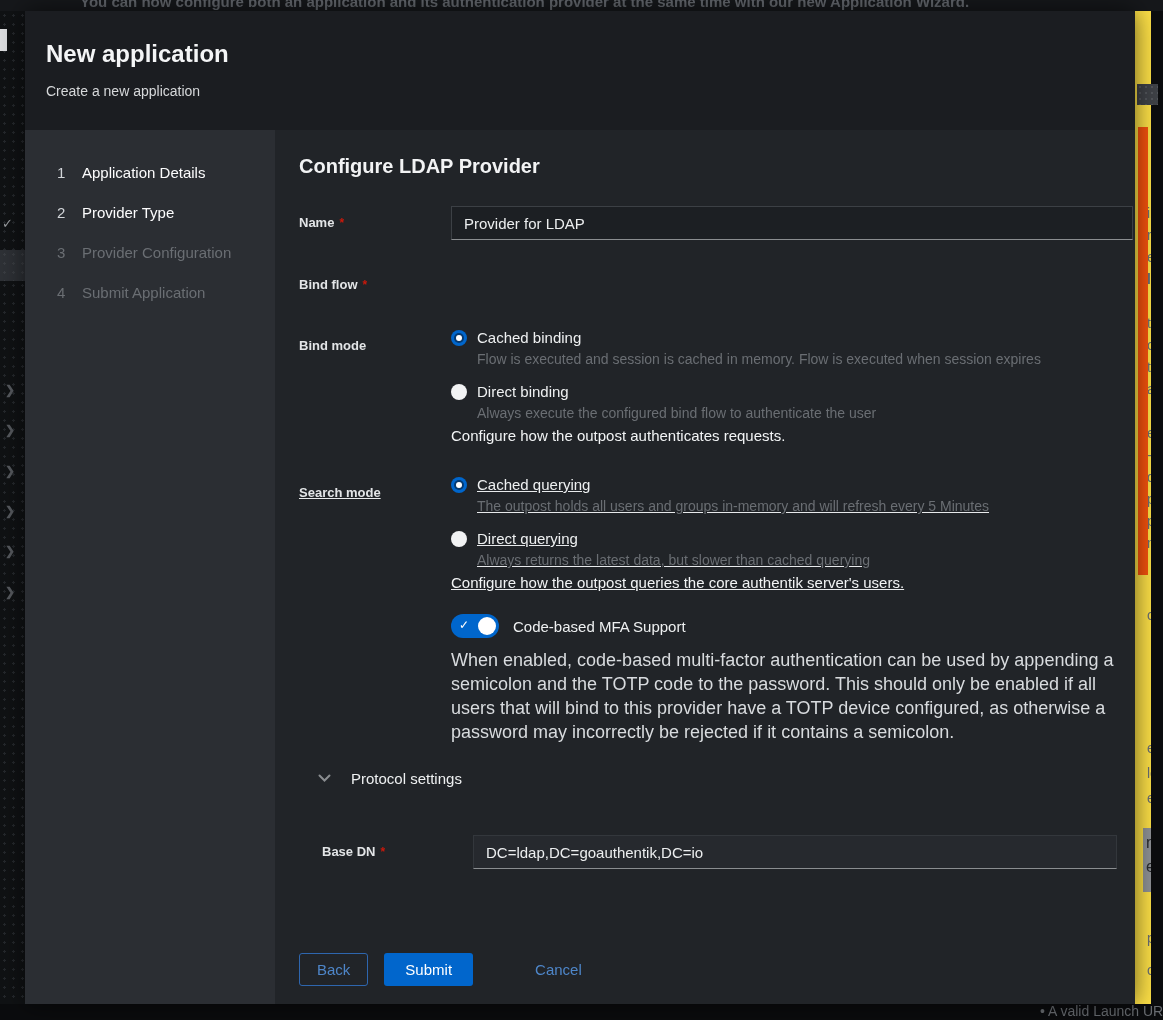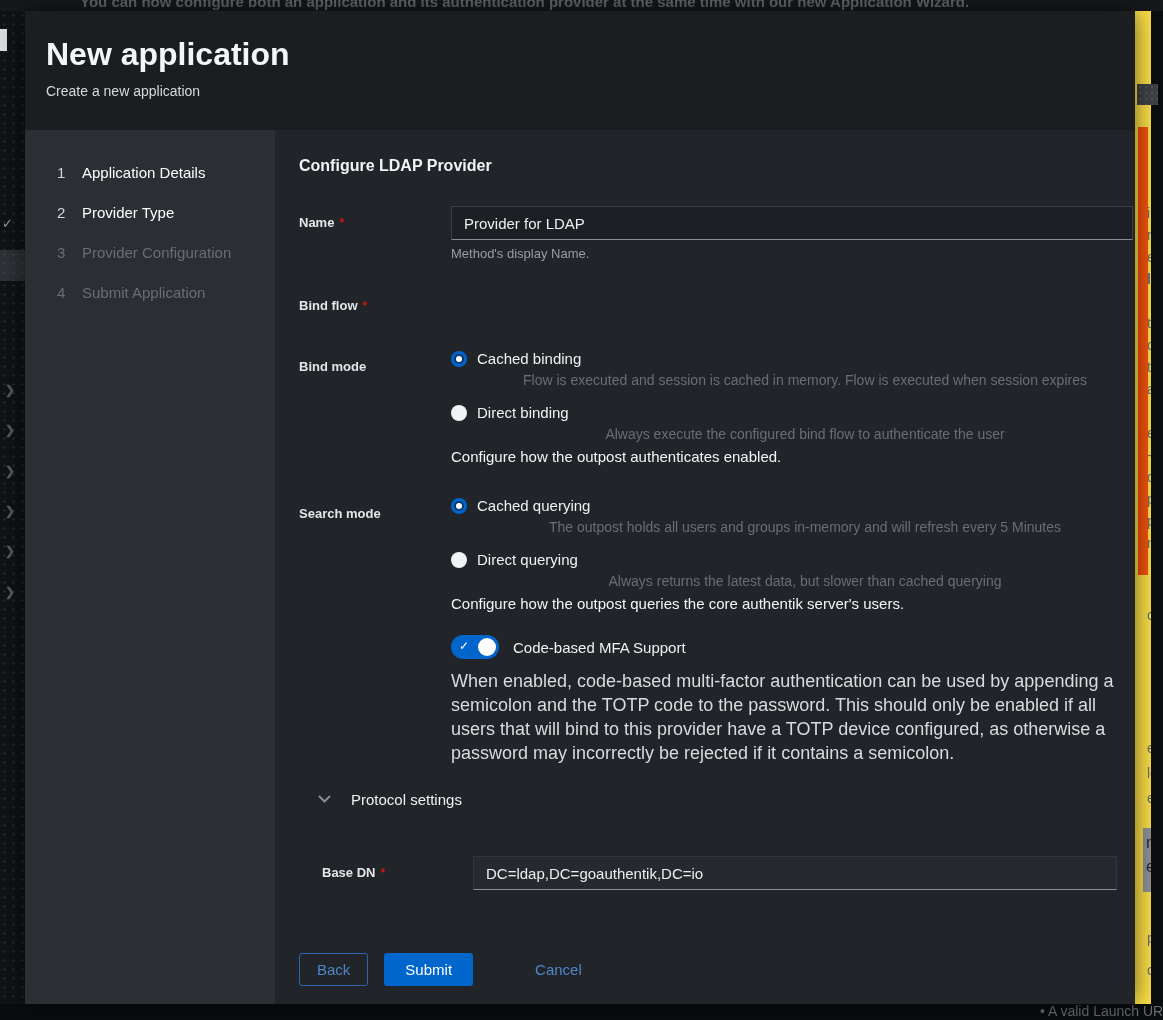--- a/index.html
+++ b/index.html
@@ -44,56 +44,56 @@
   .bg-bottom-strip { position:absolute; left:0; top:1004px; width:1163px; height:16px; background:#0b0c0e; overflow:hidden; }
   .bg-launch { position:absolute; left:1040px; top:-1px; font-size:14px; color:#6a6e73; white-space:nowrap; }
 
   
   .modal {
     position:absolute; left:25px; top:11px; width:1110px; height:993px;
     background:#1b1d21; box-shadow:0 0 24px rgba(0,0,0,.6);
     display:flex; flex-direction:column;
   }
   .modal-header { height:119px; padding:28px 0 0 21px; }
-  .modal-title { font-size:32px; font-weight:700; color:#f4f5f6; line-height:30px; }
+  .modal-title { font-size:24px; font-weight:700; color:#f4f5f6; line-height:30px; }
   .modal-subtitle { margin-top:14px; font-size:14px; color:#d6d8da; }
   .modal-body { flex:1; display:flex; min-height:0; }
 
   
   .wizard-nav { width:250px; background:#2b2e33; padding-top:22px; }
   .step { display:flex; align-items:center; height:40px; padding-left:32px; font-size:15px; cursor:pointer; }
   .step .num { width:25px; color:#d2d5d9; }
   .step .lbl { color:#fcfcfd; }
   .step.disabled .num, .step.disabled .lbl { color:#6a6e73; cursor:default; }
 
   
   .wizard-content { flex:1; background:#212428; display:flex; flex-direction:column; padding:26px 0 0 24px; }
-  .content-heading { font-size:16px; font-weight:700; color:#f2f3f4; line-height:20px; }
+  .content-heading { font-size:20px; font-weight:700; color:#f2f3f4; line-height:20px; }
 
   .form-row { display:grid; grid-template-columns:152px 1fr; padding-right:2px; }
   .form-label { font-size:13px; font-weight:700; color:#e3e5e7; padding-top:9px; }
   .req { color:#c9190b; margin-left:5px; font-size:12px; }
   .text-input {
     width:100%; height:34px; padding:0 12px;
     background:#1c1f23; color:#eceeef; font-size:15px;
     font-family:"Liberation Sans", sans-serif;
     border:1px solid #3c4045; border-bottom:1px solid #8a8d90;
     outline:none;
   }
   .field-help { margin-top:6px; font-size:13px; color:#9a9da1; }
 
   .mt-name { margin-top:30px; }
   .mt-bindflow { margin-top:28px; }
   .mt-bindmode { margin-top:37px; }
-  .mt-searchmode { margin-top:32px; }
+  .mt-searchmode { margin-top:32px;text-decoration:underline; }
   .mt-mfa { margin-top:23px; }
   .mt-group { margin-top:26px;text-align:right; }
   .mt-basedn { margin-top:48px; }
 
-  .radio-option { cursor:pointer;text-align:center; }
+  .radio-option { cursor:pointer; }
   .radio-option + .radio-option { margin-top:16px; }
   .radio-line { display:flex; align-items:center; }
   .radio-circle {
     width:16px; height:16px; border-radius:50%; background:#f2f3f4; flex:0 0 16px;
     position:relative;
   }
   .radio-circle.checked { background:#0066cc; }
   .radio-circle.checked::after {
     content:""; position:absolute; left:5px; top:5px; width:6px; height:6px;
     border-radius:50%; background:#ffffff; box-shadow:0 0 0 2px rgba(10,20,35,.55);
@@ -221,21 +221,20 @@
 
     <div class="wizard-content">
       <div class="content-heading">Configure LDAP Provider</div>
 
       <div class="form-row mt-name">
         <div class="form-label">
           <span>Name</span><span class="req">*</span>
         </div>
         <div>
           <input class="text-input" type="text" value="Provider for LDAP" style="">
-          <div class="field-help">Method's display Name.</div>
         </div>
       </div>
 
       <div class="form-row mt-bindflow">
         <div class="form-label">
           <span>Bind flow</span><span class="req">*</span>
         </div>
       </div>
 
       <div class="form-row mt-bindmode">
@@ -248,21 +247,21 @@
             </div>
             <div class="radio-desc">Flow is executed and session is cached in memory. Flow is executed when session expires</div>
           </div>
           <div class="radio-option">
             <div class="radio-line">
               <span class="radio-circle"></span>
               <span class="radio-label">Direct binding</span>
             </div>
             <div class="radio-desc">Always execute the configured bind flow to authenticate the user</div>
           </div>
-          <div class="group-footnote">Configure how the outpost authenticates enabled.</div>
+          <div class="group-footnote">Configure how the outpost authenticates requests.</div>
         </div>
       </div>
 
       <div class="form-row mt-searchmode">
         <div class="form-label">Search mode</div>
         <div>
           <div class="radio-option">
             <div class="radio-line">
               <span class="radio-circle checked"></span>
               <span class="radio-label">Cached querying</span>

